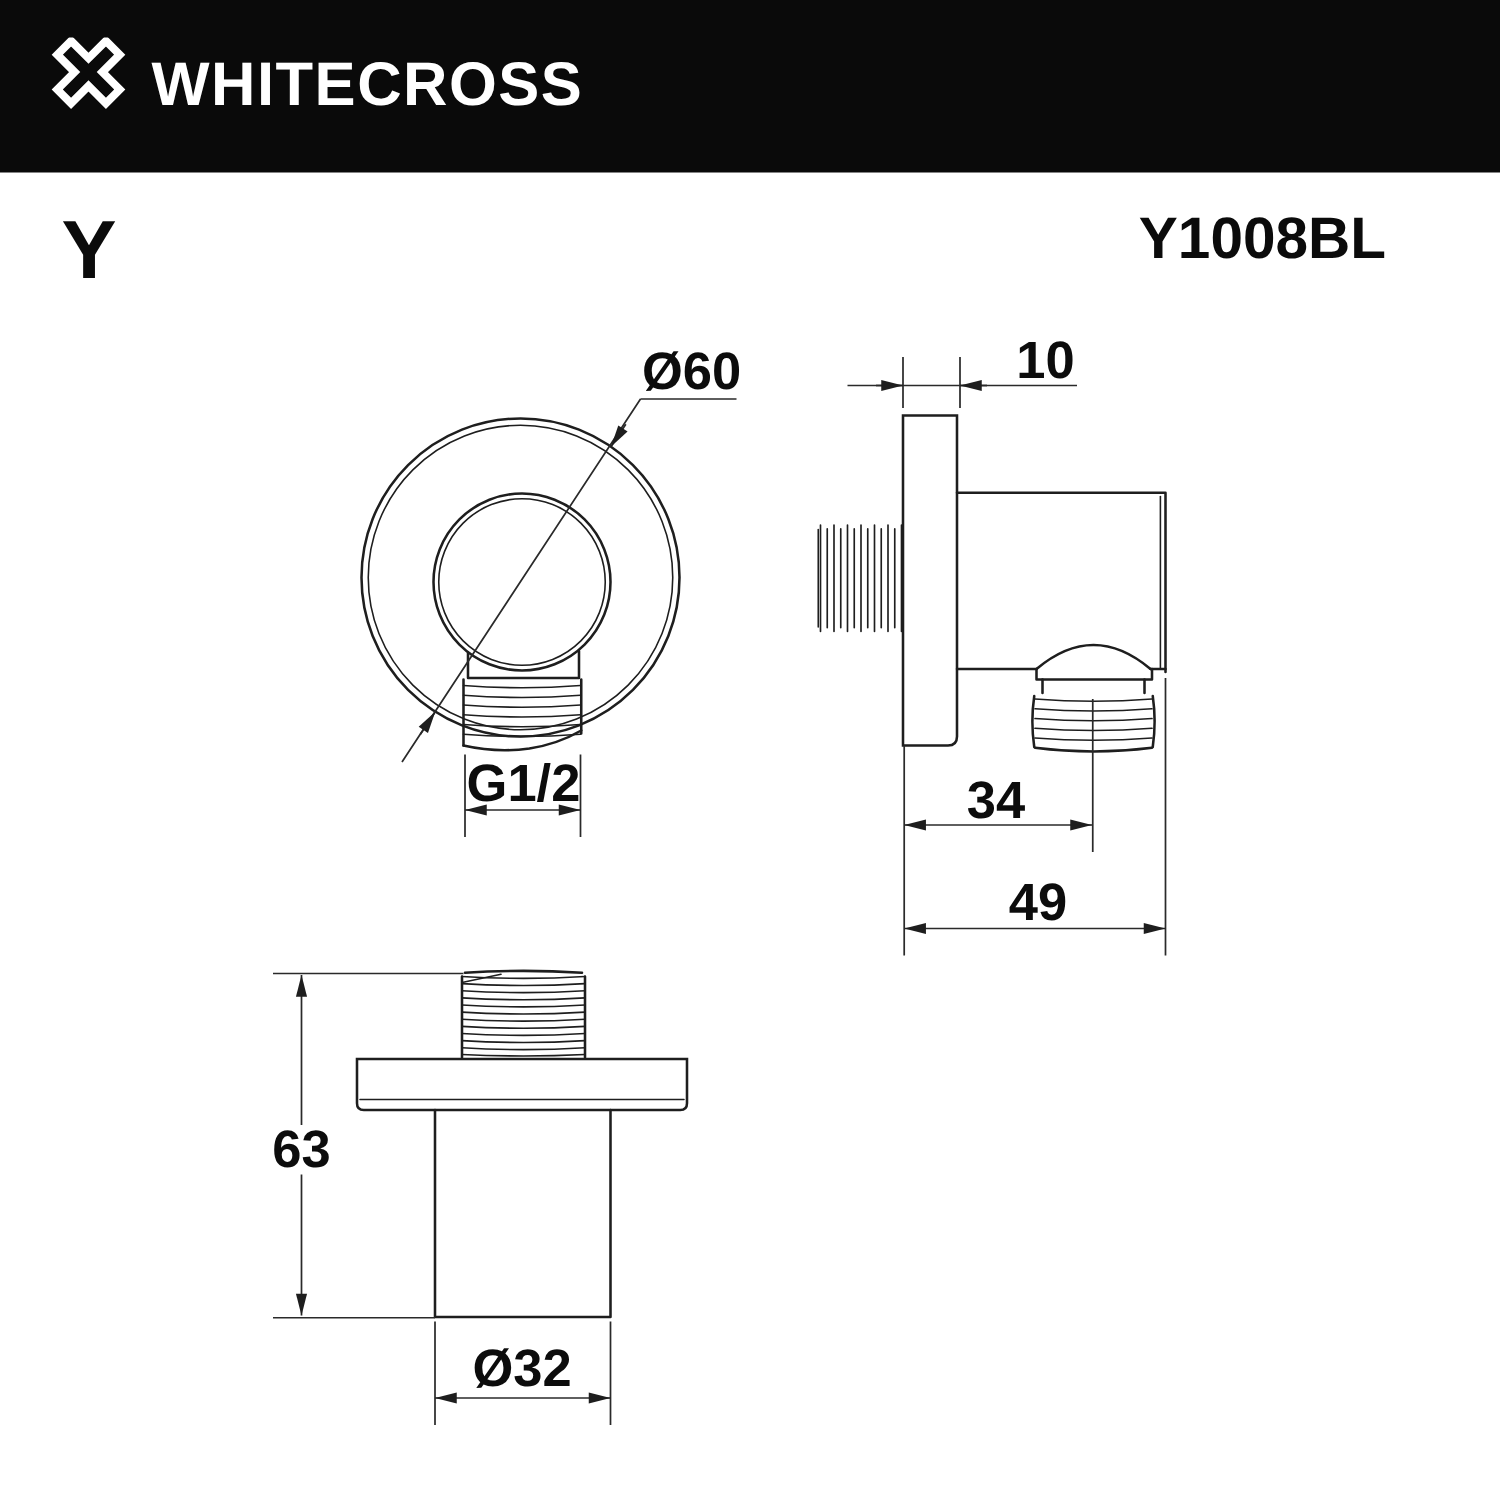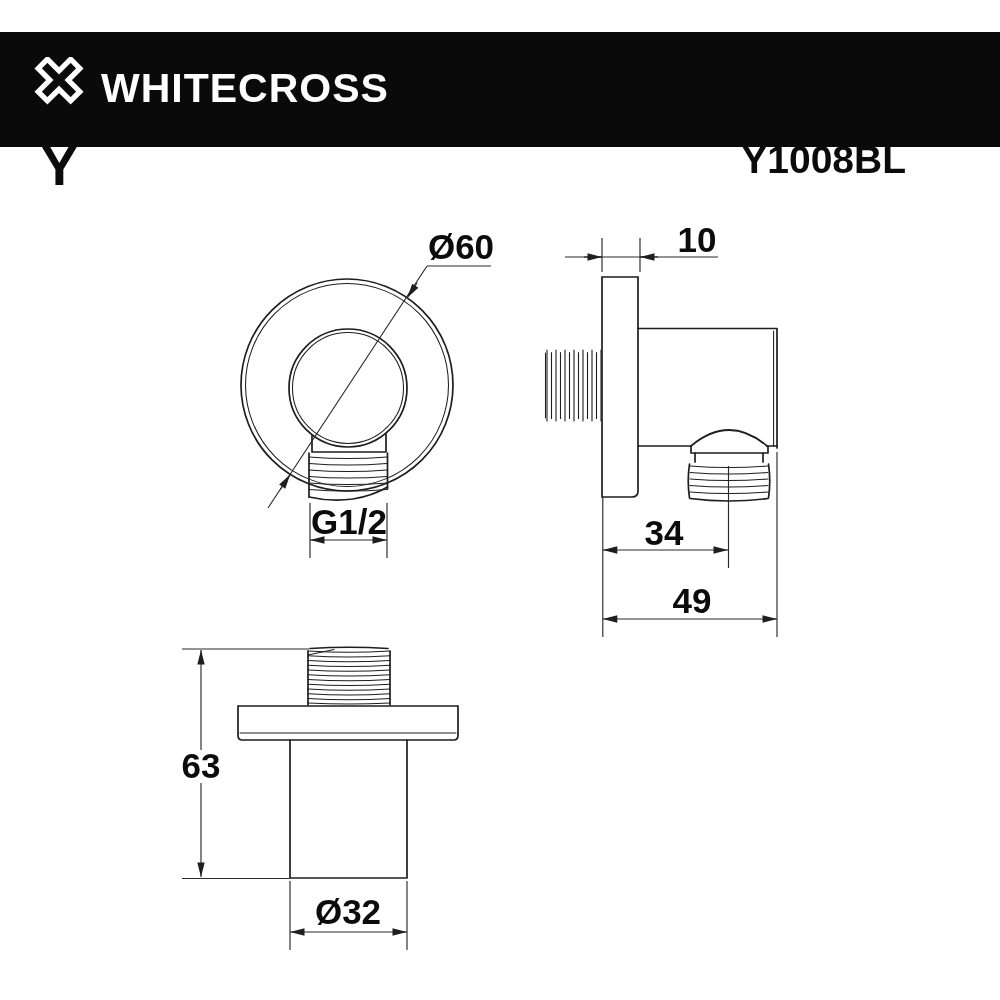--- a/index.html
+++ b/index.html
@@ -2,33 +2,33 @@
 <html><head>
 <meta charset="utf-8">
 <style>
   html,body{margin:0;padding:0;}
   body{
     width:1000px;height:1000px;position:relative;background:#ffffff;
     font-family:"Liberation Sans",sans-serif;overflow:hidden;
   }
   .header{
     position:absolute;left:0;top:0;width:1000px;height:115px;
-    background:#0a0a0a;display:flex;align-items:center;margin-top:32px;
+    background:#0a0a0a;display:flex;align-items:center;
   }
   .logo{position:absolute;left:30px;top:25px;}
   .brand{
     position:absolute;left:101px;top:33px;
     color:#ffffff;font-size:41px;font-weight:bold;letter-spacing:1px;
   }
   .series-label{
     position:absolute;left:41px;top:139px;
     color:#0b0b0b;font-size:55px;font-weight:bold;line-height:1;
   }
   .model-number{
-    position:absolute;right:94px;top:140px;
+    position:absolute;right:76px;top:140px;
     color:#0b0b0b;font-size:39px;font-weight:bold;line-height:1;margin-left:20px;
   }
   svg.drawing{position:absolute;left:0;top:0;}
   .obj{stroke:#1e1e1e;stroke-width:1.7;fill:none;stroke-linecap:round;}
   .obj2{stroke:#1e1e1e;stroke-width:1.05;fill:none;stroke-linecap:round;}
   .rib{stroke:#1e1e1e;stroke-width:1.1;fill:none;stroke-linecap:round;}
   .dim{stroke:#2a2a2a;stroke-width:1.15;fill:none;}
   .dimtxt{
     font-family:"Liberation Sans",sans-serif;font-size:35px;font-weight:bold;
     fill:#0c0c0c;text-anchor:middle;

